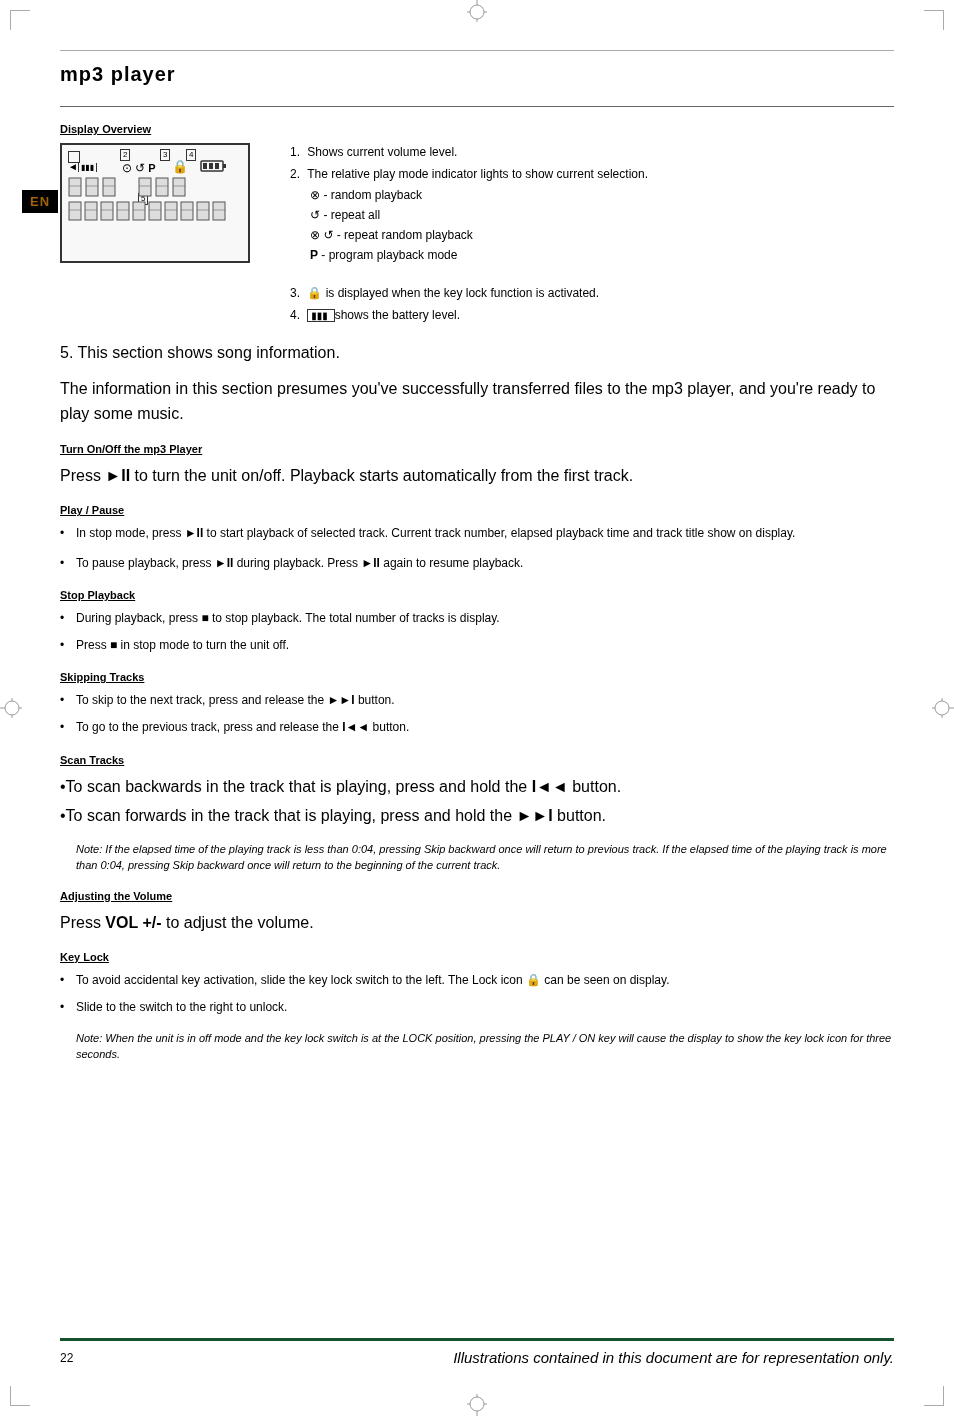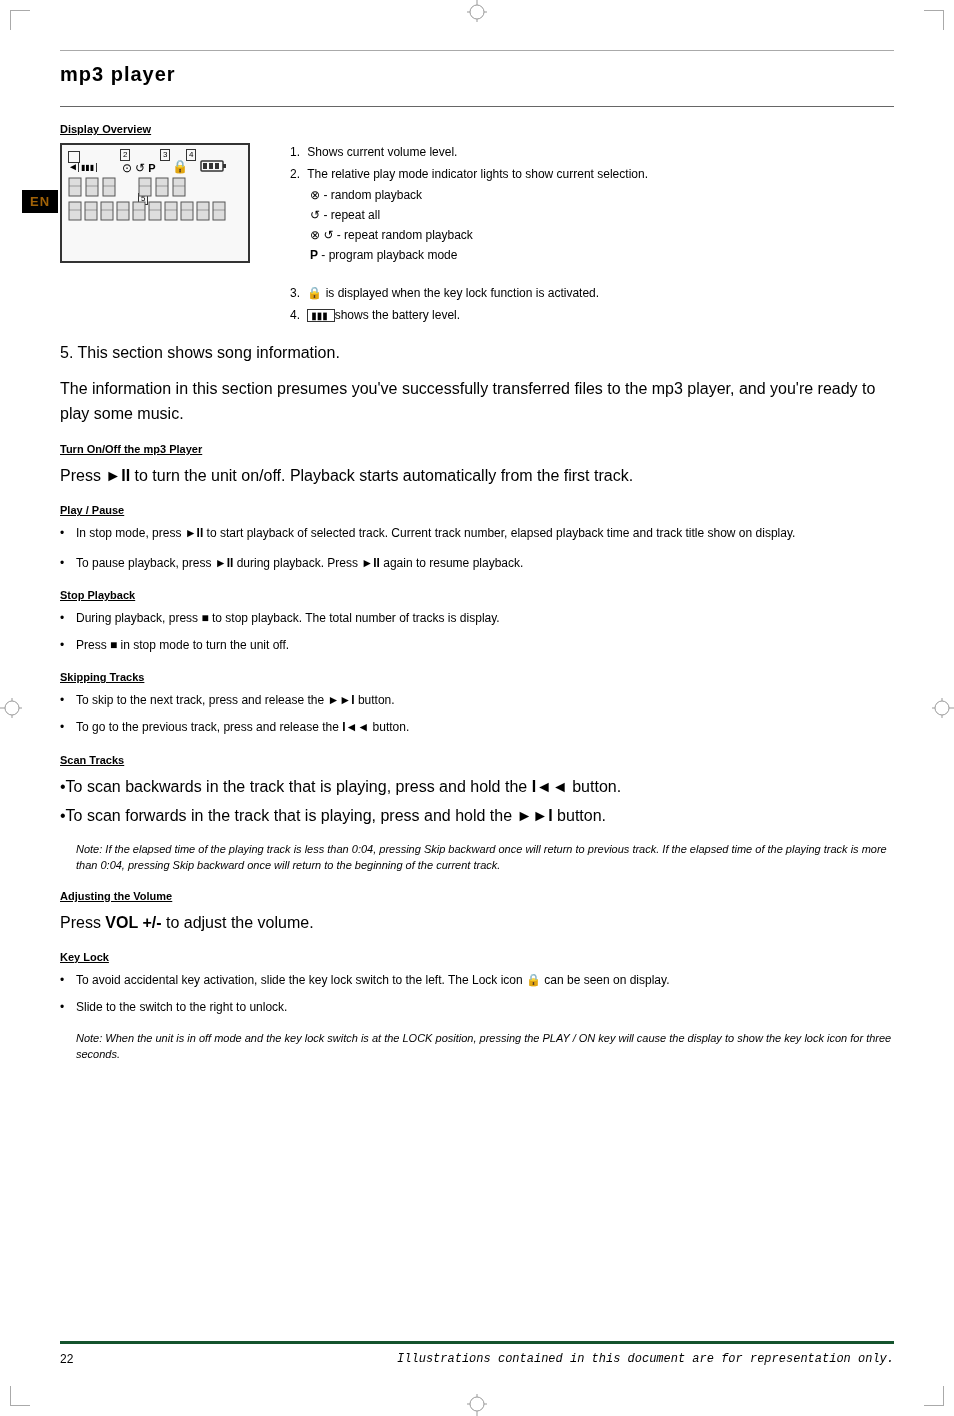--- a/index.html
+++ b/index.html
@@ -163,22 +163,21 @@
       align-items: center;
       font-size: 11px;
     }
 
     .footer-page {
       font-size: 12px;
     }
 
     .footer-note {
       font-style: italic;
-      font-size: 12px;
-      font-family: Liberation Mono, monospace;
+      font-size: 15px;
     }
 
     
     hr.section-rule {
       border: none;
       border-top: 1px solid #666;
       margin: 6px 0 14px 0;
     }
 
     

